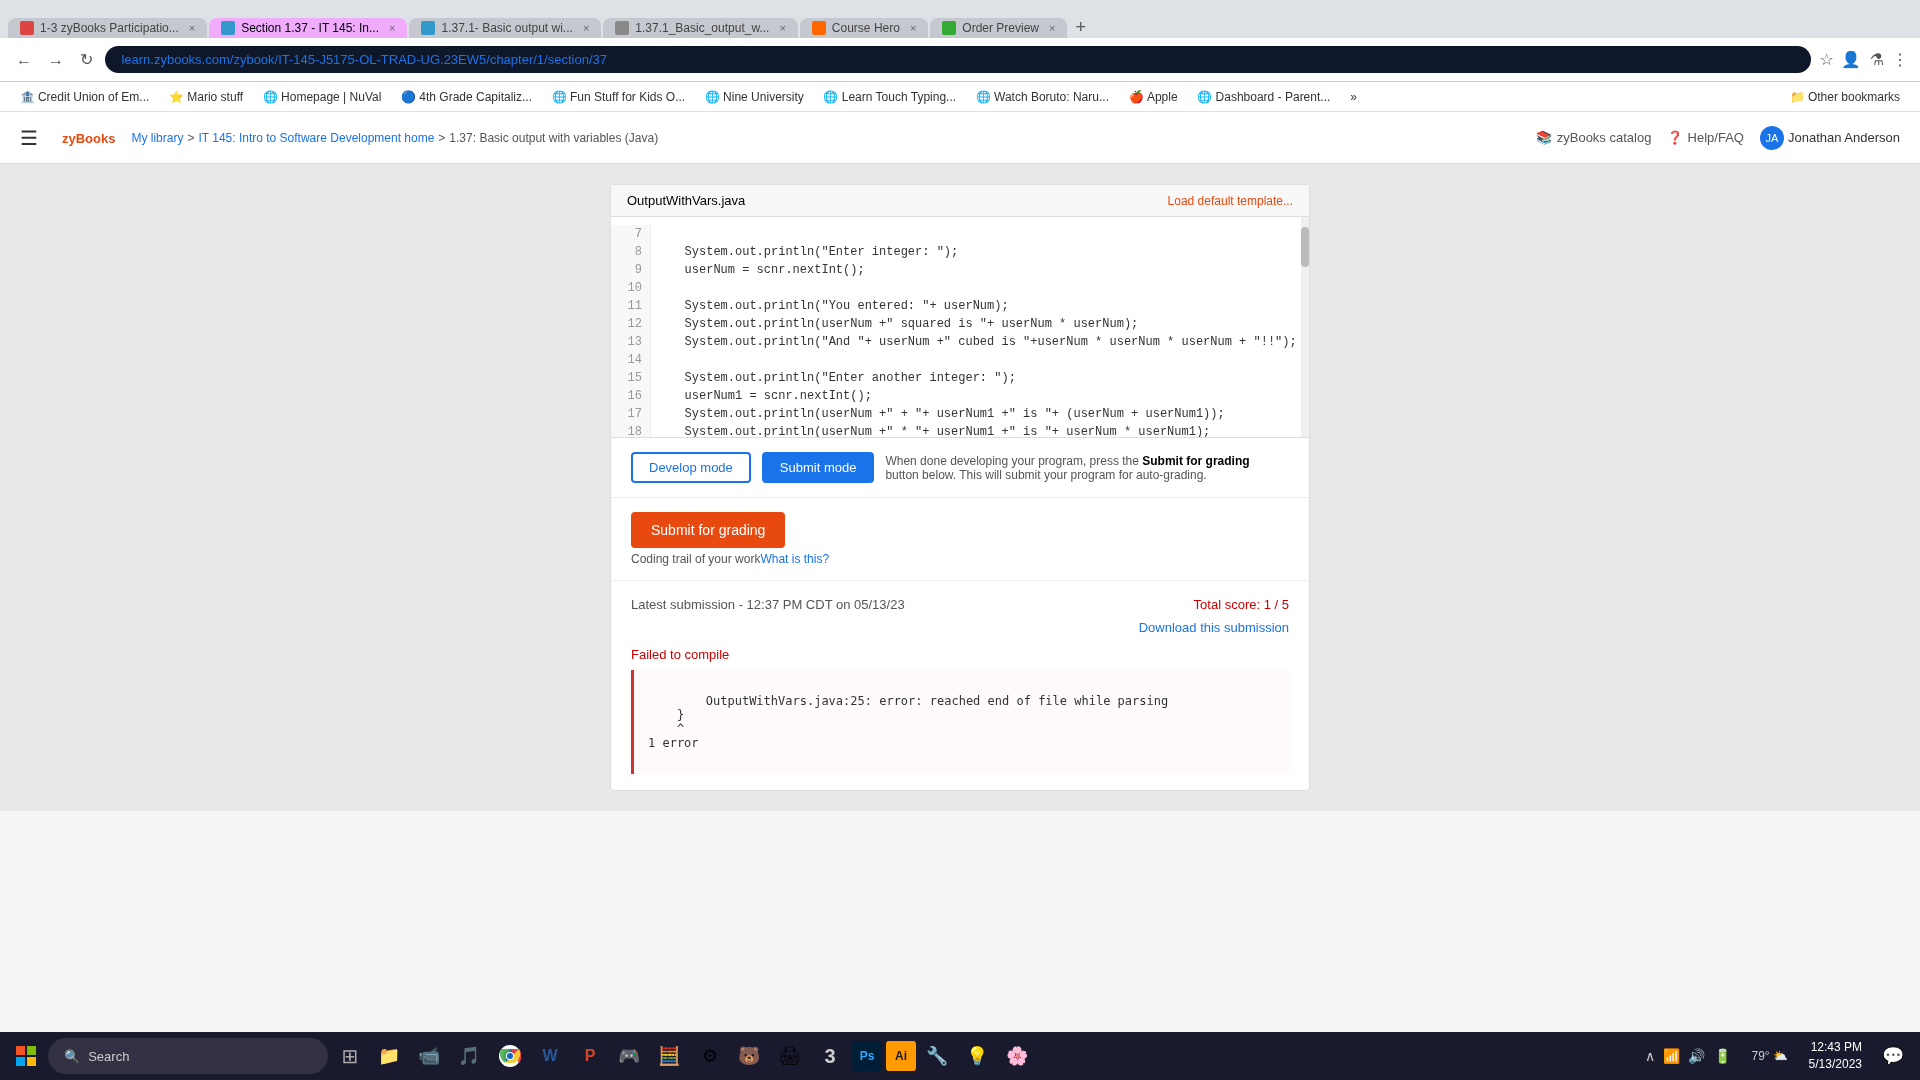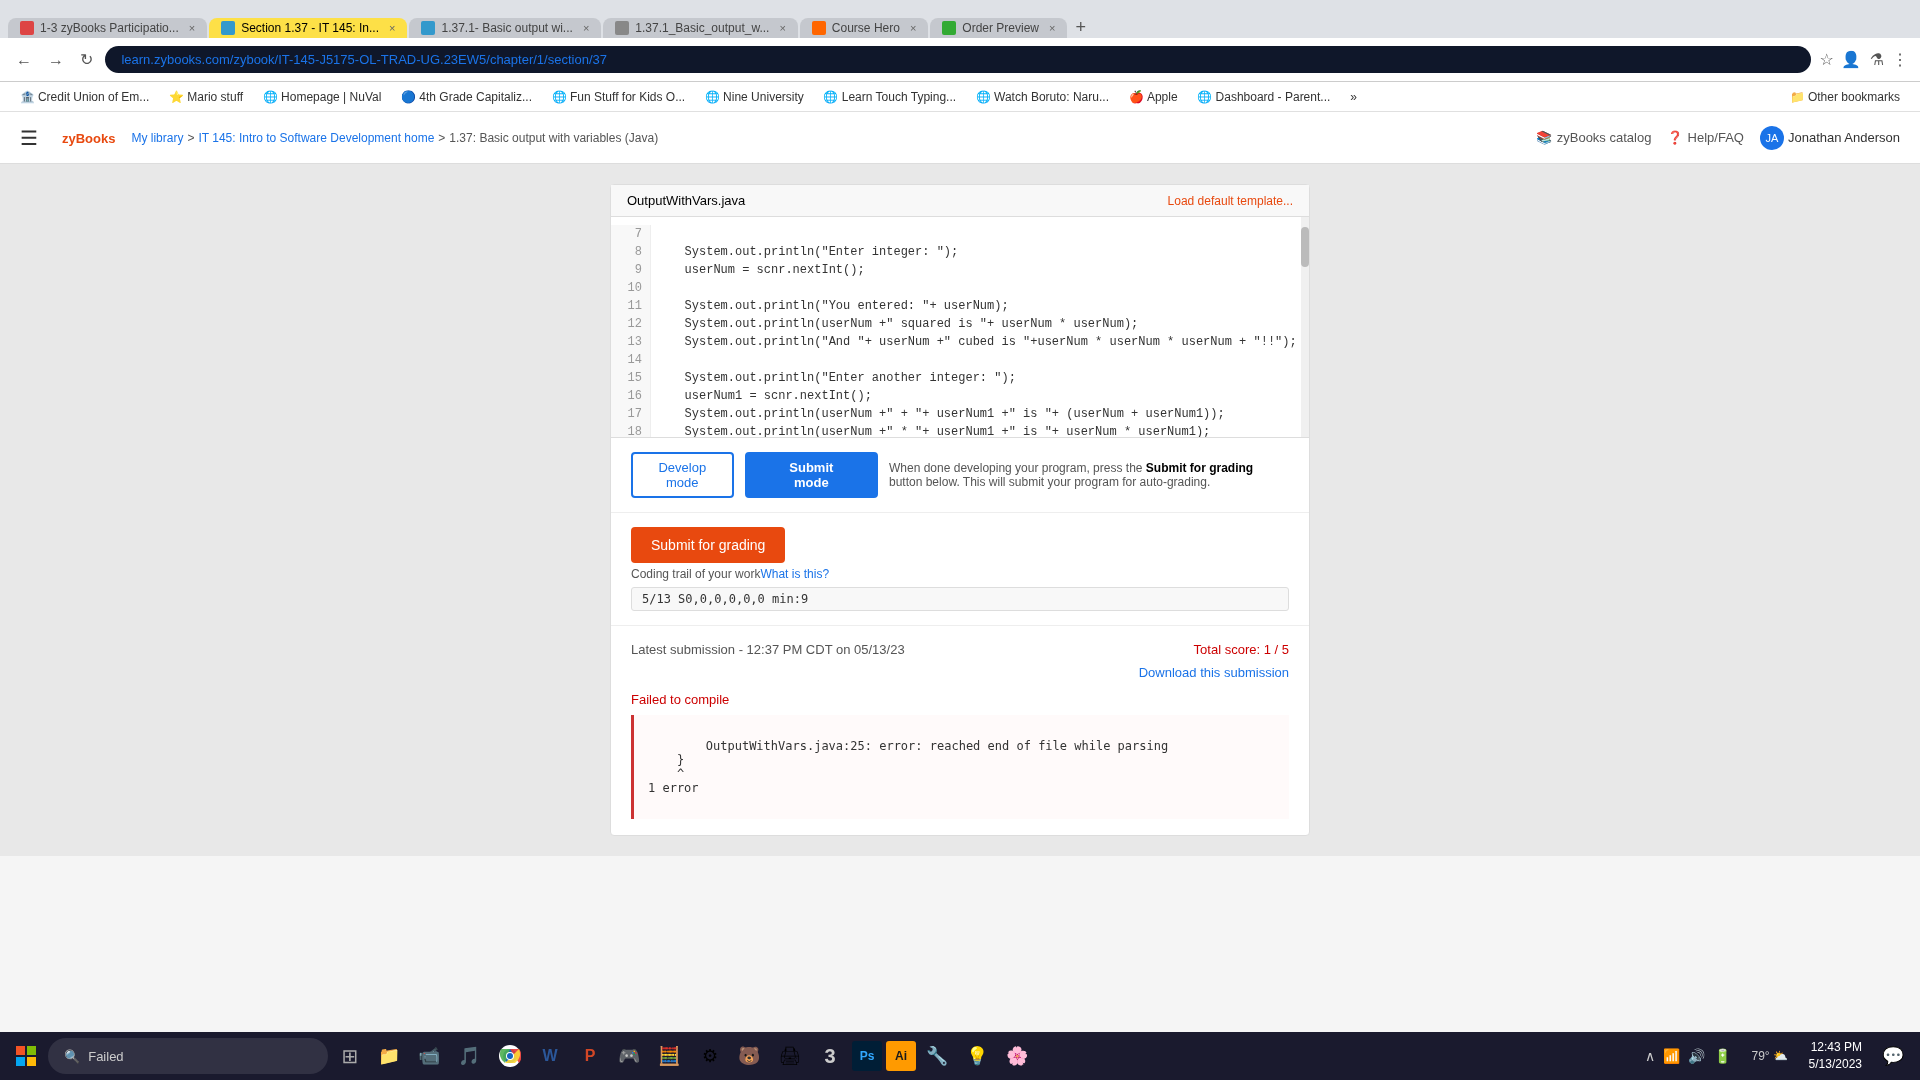--- a/index.html
+++ b/index.html
@@ -1,19 +1,19 @@
 <!DOCTYPE html>
 <html><head>
   <meta charset="utf-8">
   <style>
     * { margin: 0; padding: 0; box-sizing: border-box; }
     body { font-family: 'Segoe UI', Arial, sans-serif; background: #f5f5f5; width: 1920px; height: 1080px; overflow: hidden; font-size: 13px; }
     .tab-bar { background: #dee1e6; display: flex; align-items: flex-end; padding: 0 8px; height: 38px; gap: 2px; }
     .tab { display: flex; align-items: center; padding: 0 12px; height: 20px; border-radius: 8px 8px 0 0; font-size: 12px; max-width: 220px; white-space: nowrap; overflow: hidden; text-overflow: ellipsis; gap: 6px; cursor: pointer; }
-    .tab.active { background: #fde047; color: #000; }
+    .tab.active { background: #f0abfc; color: #000; }
     .tab.inactive { background: #c5c8ce; color: #444; }
     .tab-favicon { width: 14px; height: 14px; border-radius: 2px; flex-shrink: 0; }
     .tab-close { margin-left: 4px; color: #666; font-size: 11px; cursor: pointer; }
     .tab-new { background: none; border: none; font-size: 18px; color: #555; cursor: pointer; padding: 0 6px; }
 
     
     .address-bar { background: #ffffff; display: flex; align-items: center; padding: 6px 12px; height: 44px; gap: 8px; border-bottom: 1px solid #ccc; }
     .nav-btn { background: none; border: none; cursor: pointer; font-size: 16px; color: #555; padding: 2px 4px; }
     .address-input { flex: 1; background: #0f172a; border: none; border-radius: 20px; padding: 6px 16px; font-size: 13px; color: #1a73e8; outline: none; }
     .address-icons { display: flex; gap: 8px; align-items: center; }
@@ -48,21 +48,21 @@
     .line-numbers { background: #f8f8f8; padding: 0 8px; color: #999; text-align: right; min-width: 40px; border-right: 1px solid #eee; user-select: none; }
     .line-number { height: 18px; line-height: 18px; font-size: 12px; }
     .code-content { padding: 0 12px; flex: 1; }
     .code-line { height: 18px; line-height: 18px; white-space: pre; color: #333; font-size: 12px; }
     .scrollbar-v { position: absolute; right: 0; top: 0; bottom: 0; width: 8px; background: #f0f0f0; }
     .scrollbar-thumb { width: 8px; height: 40px; background: #bbb; border-radius: 4px; margin-top: 10px; }
 
     
     .mode-area { padding: 14px 20px; border-bottom: 1px solid #eee; display: flex; align-items: center; gap: 11px; }
     .mode-btn-develop { background: #fff; border: 2px solid #1a73e8; color: #1a73e8; border-radius: 4px; padding: 6px 16px; font-size: 13px; font-weight: 500; cursor: pointer; }
-    .mode-btn-submit { background: #1a73e8; border: 2px solid #1a73e8; color: #fff; border-radius: 4px; padding: 6px 32px; font-size: 13px; font-weight: 700; cursor: pointer; }
+    .mode-btn-submit { background: #1a73e8; border: 2px solid #1a73e8; color: #fff; border-radius: 4px; padding: 6px 16px; font-size: 13px; font-weight: 400; cursor: pointer; }
     .mode-description { font-size: 12px; color: #555; max-width: 400px; }
     .mode-description strong { color: #000; }
 
     
     .submit-section { padding: 14px 20px; border-bottom: 1px solid #eee; }
     .submit-btn { background: #e8490f; border: none; color: #fff; border-radius: 4px; padding: 10px 20px; font-size: 14px; font-weight: 500; cursor: pointer; }
     .coding-trail { margin-top: 4px; display: flex; align-items: center; font-size: 12px; color: #555; }
     .coding-trail-link { color: #1a73e8; text-decoration: none; cursor: pointer; }
     .trail-value { background: #f8f8f8; border: 1px solid #ddd; border-radius: 3px; padding: 4px 10px; font-family: monospace; font-size: 12px; color: #333; margin-top: 6px; }
 
@@ -273,21 +273,20 @@
         <span>When done developing your program, press the </span><strong>Submit for grading</strong><span> button below. This will submit your program for auto-grading.</span>
       </span>
     </div>
 
     <div class="submit-section">
       <button class="submit-btn">Submit for grading</button>
       <div class="coding-trail">
         <span>Coding trail of your work</span>
         <a class="coding-trail-link">What is this?</a>
       </div>
-      <div class="trail-value">5/13  S0,0,0,0,0,0  min:9</div>
     </div>
 
     <div class="submission-section">
       <div class="submission-header">
         <span class="submission-date">Latest submission - 12:37 PM CDT on 05/13/23</span>
         <span class="total-score">Total score: 1 / 5</span>
       </div>
       <a class="download-link">Download this submission</a>
       <div class="failed-compile">Failed to compile</div>
       <div class="error-box">
@@ -306,21 +305,21 @@
     <svg width="20" height="20" viewBox="0 0 20 20">
       <rect x="0" y="0" width="9" height="9" fill="#f35325"></rect>
       <rect x="11" y="0" width="9" height="9" fill="#81bc06"></rect>
       <rect x="0" y="11" width="9" height="9" fill="#05a6f0"></rect>
       <rect x="11" y="11" width="9" height="9" fill="#ffba08"></rect>
     </svg>
   </div>
 
   <div class="taskbar-search">
     <span style="color:#ccc;">🔍</span>
-    <span class="taskbar-search-text">Failed</span>
+    <span class="taskbar-search-text">Search</span>
   </div>
 
   <div class="taskbar-icon" style="color:#aaa;">⊞</div>
   <div class="taskbar-icon" style="font-size:18px;">📁</div>
   <div class="taskbar-icon" style="font-size:18px;">📹</div>
   <div class="taskbar-icon" style="font-size:18px;">🎵</div>
   <div class="taskbar-icon">
     <svg width="22" height="22" viewBox="0 0 22 22">
       <circle cx="11" cy="11" r="11" fill="#fff"></circle>
       <circle cx="11" cy="11" r="7" fill="#1565C0" stroke="none"></circle>

